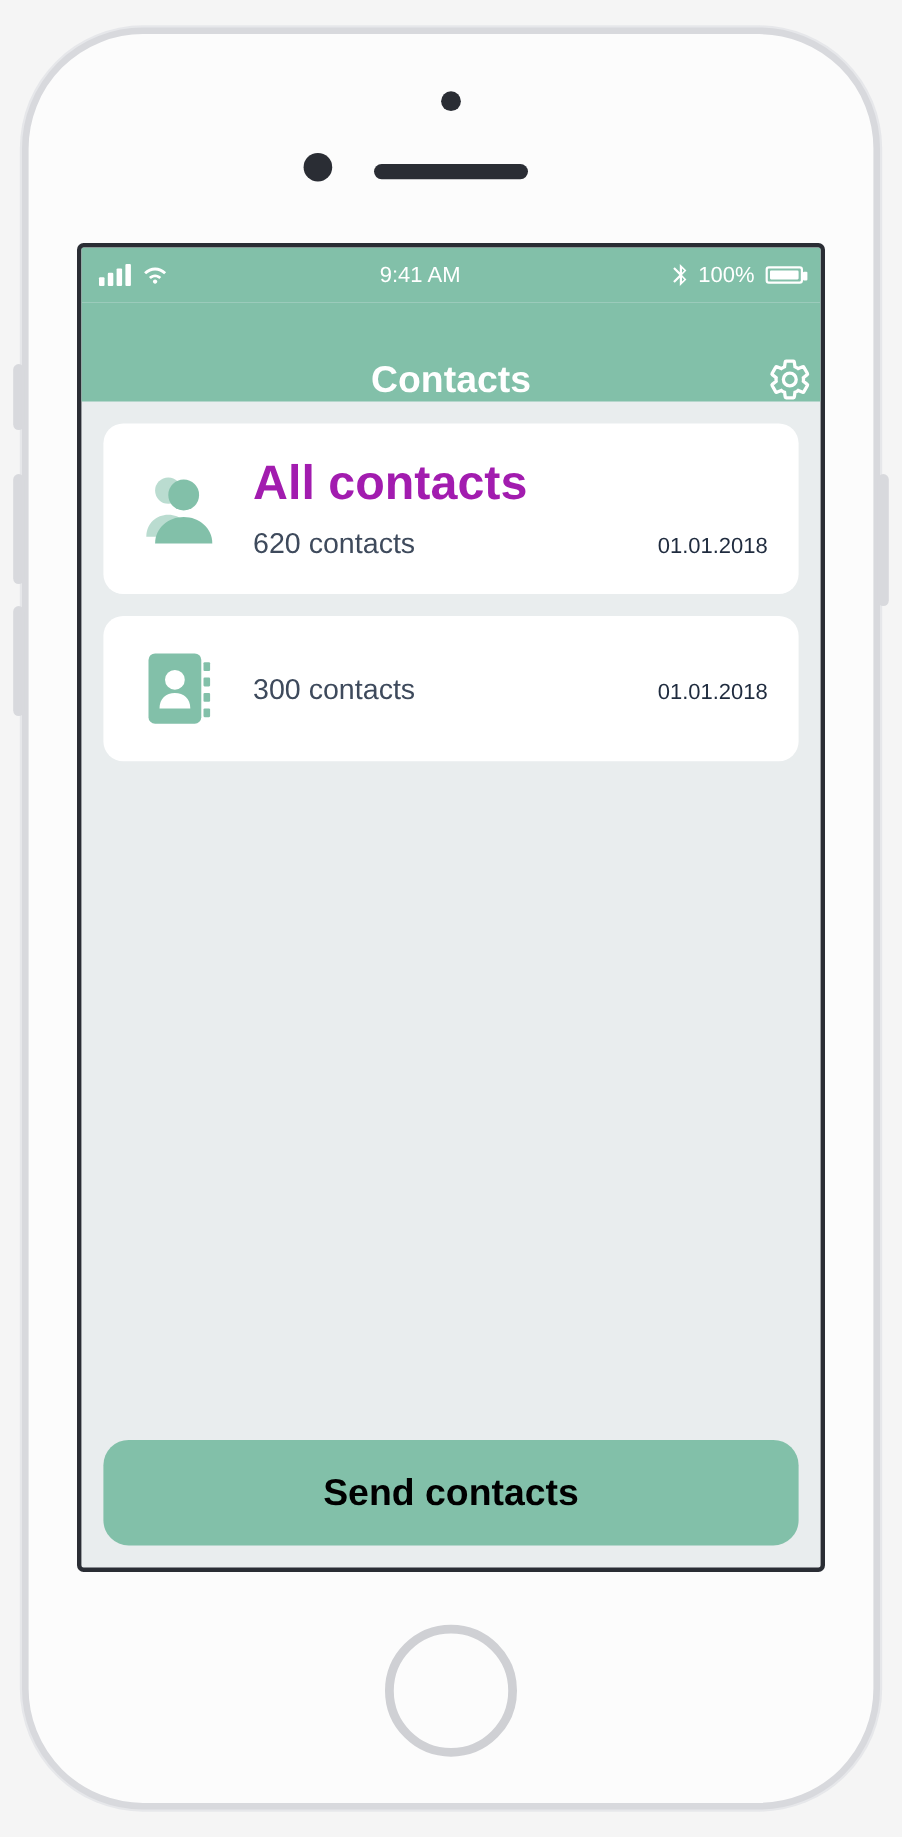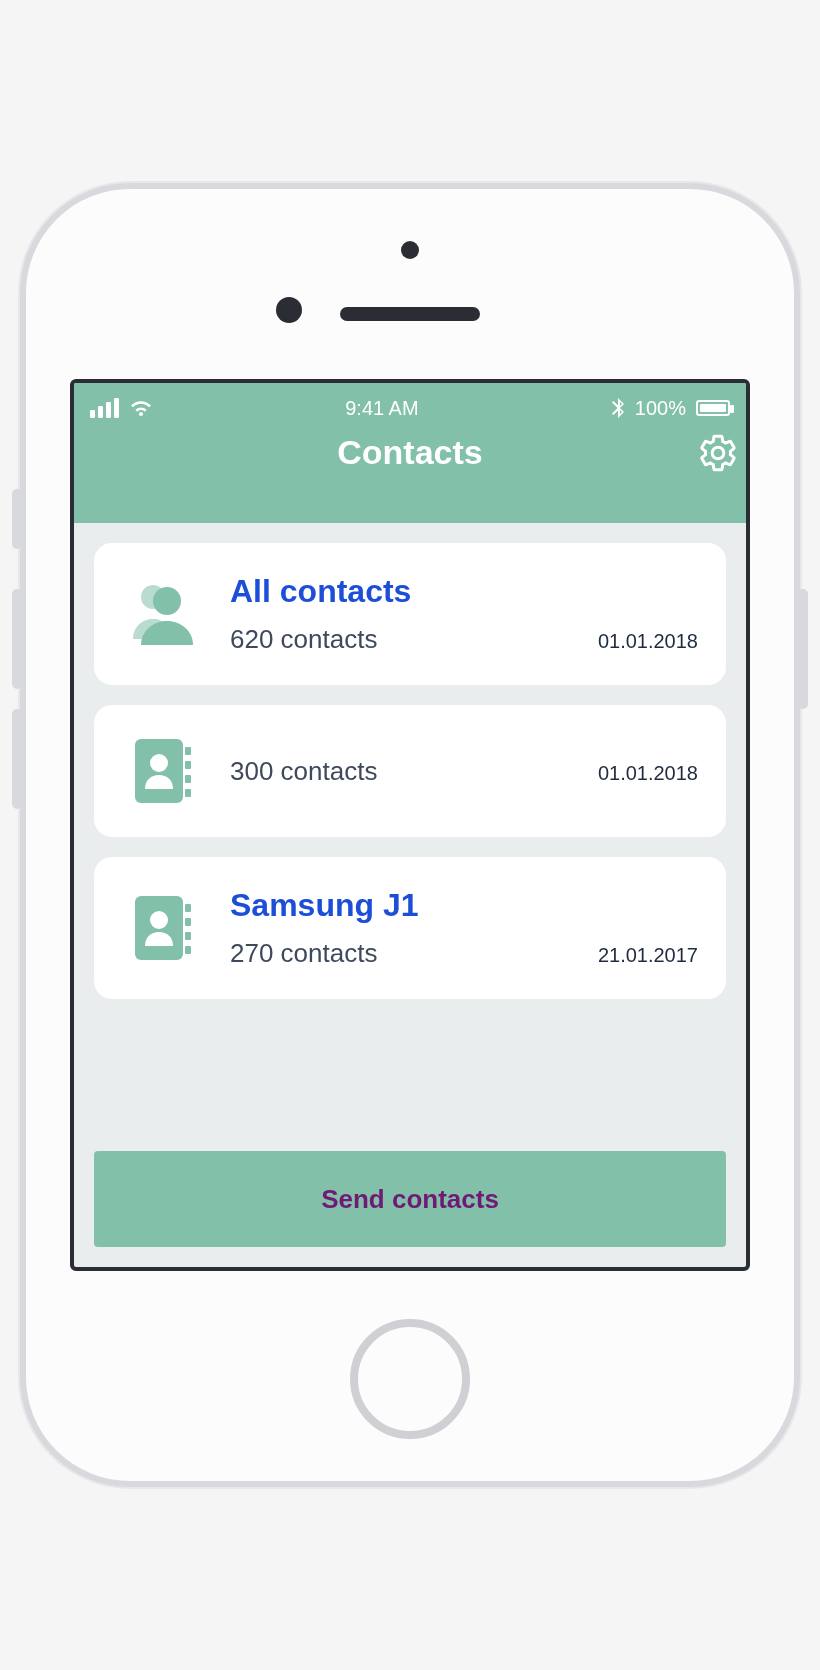--- a/index.html
+++ b/index.html
@@ -7,21 +7,21 @@
     width: 820px;
     height: 1670px;
     background: #f5f5f5;
     font-family: -apple-system, "Helvetica Neue", Arial, sans-serif;
     display: flex;
     align-items: center;
     justify-content: center;
   }
   .phone-frame {
     width: 780px;
-    height: 1304px;
+    height: 1620px;
     background: #fcfcfc;
     border: 6px solid #d8d9dd;
     border-radius: 110px;
     position: relative;
     box-shadow: 0 0 0 2px #e6e7ea;
   }
   
   .side-btn { position: absolute; background: #d8d9dd; border-radius: 6px; }
   .side-btn.left1 { left: -14px; top: 300px; width: 10px; height: 60px; }
   .side-btn.left2 { left: -14px; top: 400px; width: 10px; height: 100px; }
@@ -103,21 +103,21 @@
   .batt-box { width:34px; height:16px; border:2px solid #fff; border-radius:3px; position:relative; }
   .batt-box::after { content:""; position:absolute; right:-6px; top:3px; width:4px; height:8px; background:#fff; border-radius:1px; }
   .batt-fill { position:absolute; inset:2px; background:#fff; border-radius:1px; }
 
   
   .nav-bar {
     background: #82c0a9;
     color: #fff;
     height: 90px;
     display: flex;
-    align-items: flex-start;
+    align-items: flex-end;
     padding: 0 8px;
   }
   .nav-title {
     flex: 1;
     text-align: center;
     font-size: 34px;
     font-weight: 700;
   }
   .gear-btn {
     width: 44px;
@@ -142,38 +142,38 @@
     align-items: center;
     gap: 28px;
   }
   .card-icon {
     width: 80px;
     display: flex;
     justify-content: center;
     color: #82c0a9;
   }
   .card-body { flex: 1; display: flex; flex-direction: column; gap: 14px; }
-  .card-title { font-size: 32px; font-weight: 700; color: #1d4ed8; }
+  .card-title { font-size: 44px; font-weight: 700; color: #a21caf; }
   .card-row { display: flex; justify-content: space-between; align-items: baseline; gap: 17px; }
   .card-sub { font-size: 26px; color: #3e4a5c; }
   .card-date { font-size: 20px; color: #1f2b3e; }
 
   .footer {
     padding: 20px;
     padding-top: 0;
     margin-top: auto;
   }
   .send-btn {
     width: 100%;
     background: #82c0a9;
-    color: #701a75;
+    color: #000000;
     border: none;
-    border-radius: 4px;
+    border-radius: 23px;
     height: 96px;
-    font-size: 26px;
+    font-size: 34px;
     font-weight: 700;
     cursor: pointer;
   }
 </style>
 </head>
 <body>
 
 <div class="phone-frame">
   <div class="side-btn left1"></div>
   <div class="side-btn left2"></div>
@@ -264,42 +264,20 @@
             </svg>
         </div>
         <div class="card-body">
           <div class="card-row">
             <span class="card-sub">300 contacts</span>
             <span class="card-date">01.01.2018</span>
           </div>
         </div>
       </div>
 
-      <div class="card">
-        <div class="card-icon">
-          <svg width="66" height="72" viewBox="0 0 66 72">
-              <g fill="#82c0a9">
-                <rect x="6" y="4" width="48" height="64" rx="6"></rect>
-                <rect x="56" y="12" width="6" height="8" rx="1"></rect>
-                <rect x="56" y="26" width="6" height="8" rx="1"></rect>
-                <rect x="56" y="40" width="6" height="8" rx="1"></rect>
-                <rect x="56" y="54" width="6" height="8" rx="1"></rect>
-                <circle cx="30" cy="28" r="9" fill="#fff"></circle>
-                <path fill="#fff" d="M16 54c0-9 6-14 14-14s14 5 14 14H16z"></path>
-              </g>
-            </svg>
-        </div>
-        <div class="card-body">
-          <div class="card-title">Samsung J1</div>
-          <div class="card-row">
-            <span class="card-sub">270 contacts</span>
-            <span class="card-date">21.01.2017</span>
-          </div>
-        </div>
-      </div>
 
 
     </div>
 
     <div class="footer">
       <button class="send-btn">Send contacts</button>
     </div>
 
   </div>
 </div>

